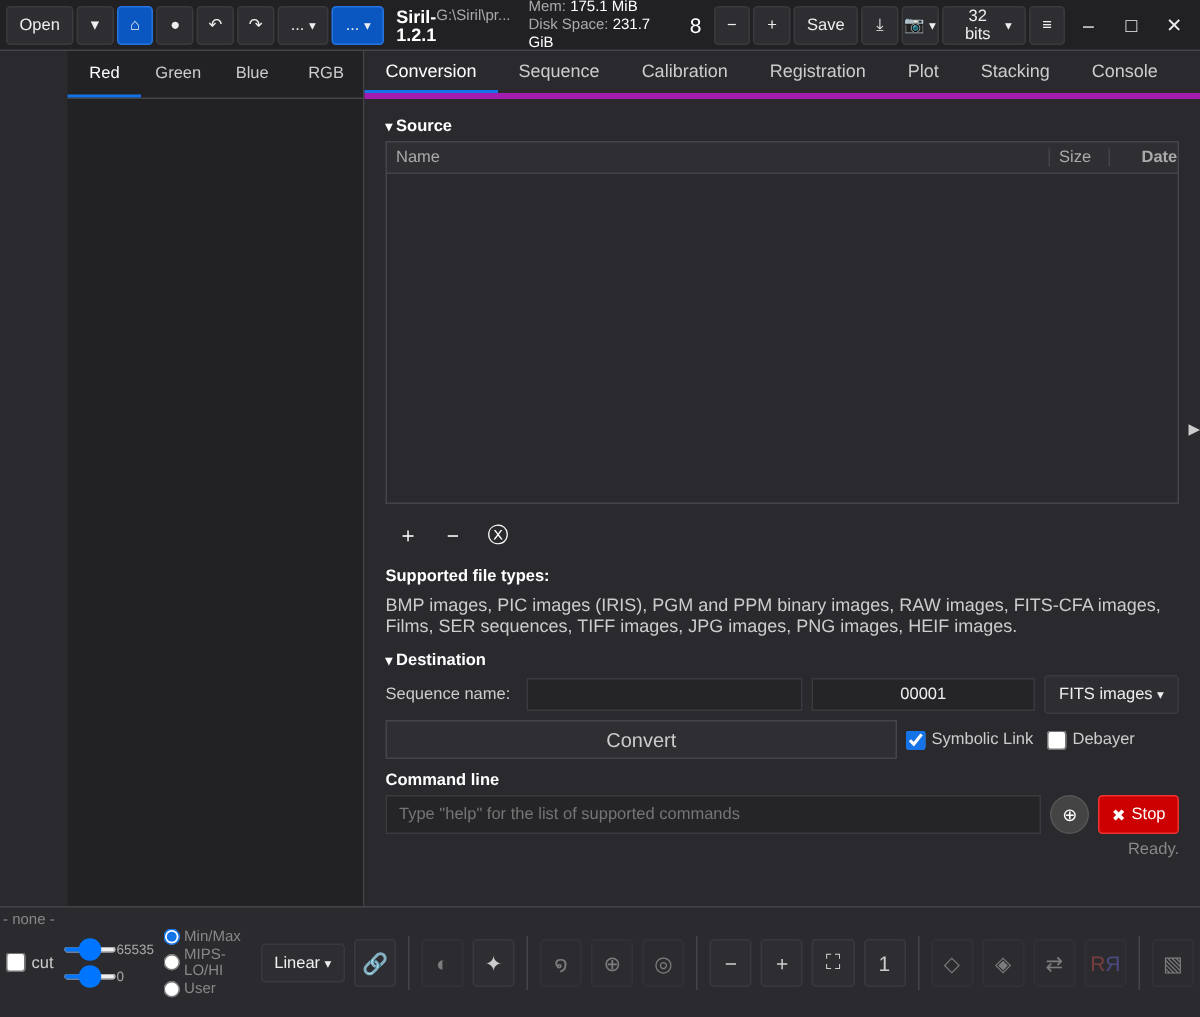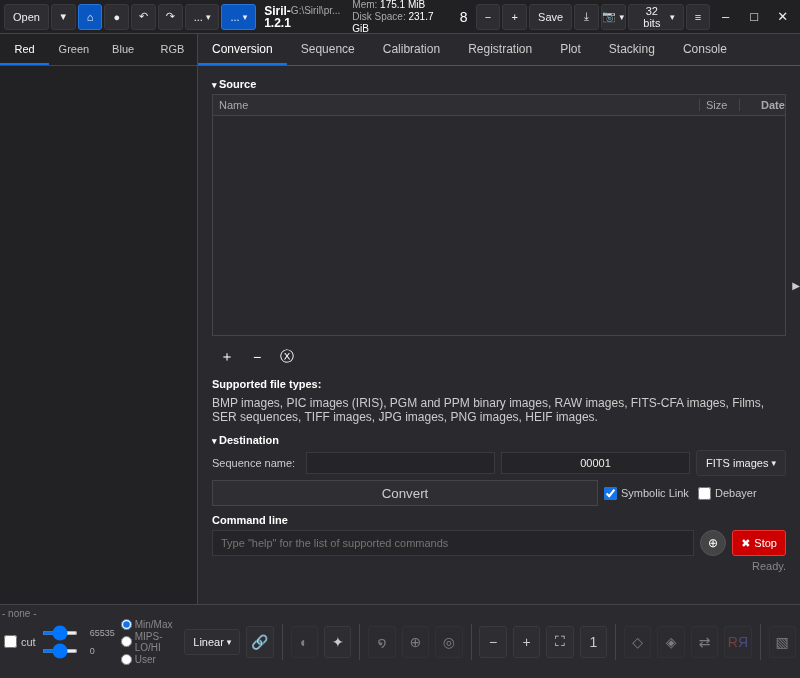--- a/index.html
+++ b/index.html
@@ -12,37 +12,37 @@
   .btn.text { padding: 0 8px; }
   .btn.blue { background: #0a57c2; border-color: #2674e0; }
   .btn.dropdown::after { content: "▾"; margin-left: 3px; font-size: 9px; }
   .titleblock { flex: 1; display: flex; flex-direction: row; line-height: 12px; padding: 0 6px; font-size: 10px; color: #aaa; }
   .titleblock .title { color: #fff; font-weight: bold; font-size: 12px; }
   .meminfo { font-size: 10px; color: #aaa; line-height: 12px; padding: 0 4px; }
   .thread { color:#fff; font-size:14px; padding:0 6px; }
   .winctl { width: 28px; height:26px; background:none; border:none; color:#eee; font-size:13px; cursor:pointer;}
   
   
-  .main { display: flex; height: 570px; }
+  .main { display: flex; height: 570px; margin-left: 45px; }
   .leftpane { width: 198px; background: #222225; border-right: 1px solid #454549; display:flex; flex-direction:column; }
   .lefttabs { display:flex; border-bottom:1px solid #454549; height:32px; }
   .lefttab { flex:1; display:flex; align-items:center; justify-content:center; color:#ccc; cursor:pointer; border-bottom:2px solid transparent; font-size:11px;}
   .lefttab.active { color:#fff; border-bottom:2px solid #1473e6; }
   .preview { flex:1; background:#000; display:flex; flex-direction:column; align-items:center; justify-content:center; position:relative; margin:0 4px 4px 4px; }
   .logo-circle { width:120px; height:120px; border-radius:60px; background:linear-gradient(180deg,#1a2d63 0%,#5c4d9b 55%,#9b6aa4 70%,#fff 70%,#fff 100%); position:relative; overflow:hidden; margin-top:120px;}
   .logo-circle svg { position:absolute; }
   .cloud { position:absolute; bottom:12px; left:-10px; right:-10px; height:50px; }
   .cloud::before,.cloud::after{content:"";position:absolute;background:#fff;border-radius:50%;}
   .cloud::before{width:70px;height:70px;left:10px;top:-5px;}
   .cloud::after{width:90px;height:90px;right:0;top:-15px;}
   .cloud2{position:absolute;bottom:0;left:0;right:0;height:38px;background:#fff;}
   .logotext { margin-top:30px; color:#fff; font-size:15px; }
   
   .rightpane { flex:1; display:flex; flex-direction:column; background:#2a2a2e; }
-  .righttabs { display:flex; height:32px; border-bottom:1px solid #a21caf; }
+  .righttabs { display:flex; height:32px; border-bottom:4px solid #a21caf; }
   .righttab { padding:0 14px; display:flex; align-items:center; color:#ccc; cursor:pointer; border-bottom:2px solid transparent; font-size:12px;}
   .righttab.active { color:#fff; border-bottom:2px solid #1473e6; }
   .scrollarea { flex:1; padding:8px 14px; overflow:hidden; position:relative;}
   .section-head { color:#fff; font-weight:bold; margin:4px 0; font-size:11px; }
   .section-head::before { content:"▾ "; font-size:9px; }
   .tablehead { display:flex; background:#2f2f33; border:1px solid #454549; height:22px; align-items:center; padding:0 6px; color:#aaa; font-size:11px;}
   .tablehead .colname { flex:1; }
   .tablehead .colsize { width:40px; border-left:1px solid #454549; padding-left:6px;}
   .tablehead .coldate { width:40px; border-left:1px solid #454549; padding-left:21px;font-weight:bold;}
   .tablebody { height:220px; background:#2a2a2e; border:1px solid #454549; border-top:none; }
@@ -65,21 +65,21 @@
   .worldbtn { width:26px; height:26px; background:#444; border:1px solid #555; border-radius:13px; color:#fff; cursor:pointer; font-size:12px; display:flex;align-items:center;justify-content:center;}
   .stopbtn { height:26px; background:#c00; border:1px solid #e33; color:#fff; padding:0 8px; cursor:pointer; border-radius:3px; font-size:11px; display:flex;align-items:center;gap:4px;}
   .ready { text-align:right; color:#888; font-size:11px; margin-top:4px;}
   .expandtab { position:absolute; right:0; top:280px; color:#ccc; font-size:10px; cursor:pointer;}
   
   
   .bottombar { height:74px; background:#2b2b2f; border-top:1px solid #454549; display:flex; align-items:center; padding:0 4px; gap:6px;}
   .radio { display:flex; align-items:center; gap:3px; }
   .radio input { width:11px; height:11px; }
   .slidercol { display:flex; flex-direction:column; gap:8px; padding:4px 0;}
-  .slider { display:flex; align-items:center; gap:12px;}
+  .slider { display:flex; align-items:center; gap:0;}
   .slider input[type=range]{ width:36px; height:4px;}
   .slider span { font-size:9px; color:#aaa;}
   .cutcol { display:flex; align-items:center; gap:4px; font-size:11px;}
   .modecol { display:flex; flex-direction:column; gap:1px; font-size:10px; color:#888;}
   .iconbtn { width:32px; height:32px; background:#2e2e32; border:1px solid #3a3a3e; border-radius:3px; color:#ccc; cursor:pointer; display:inline-flex; align-items:center; justify-content:center; font-size:14px;}
   .iconbtn.dim { opacity:0.5; }
   .sep { width:1px; height:36px; background:#454549; margin:0 2px;}
   .nonelabel { position:absolute; left:2px; top:608px; font-size:10px; color:#888;}
 </style>
 </head>

